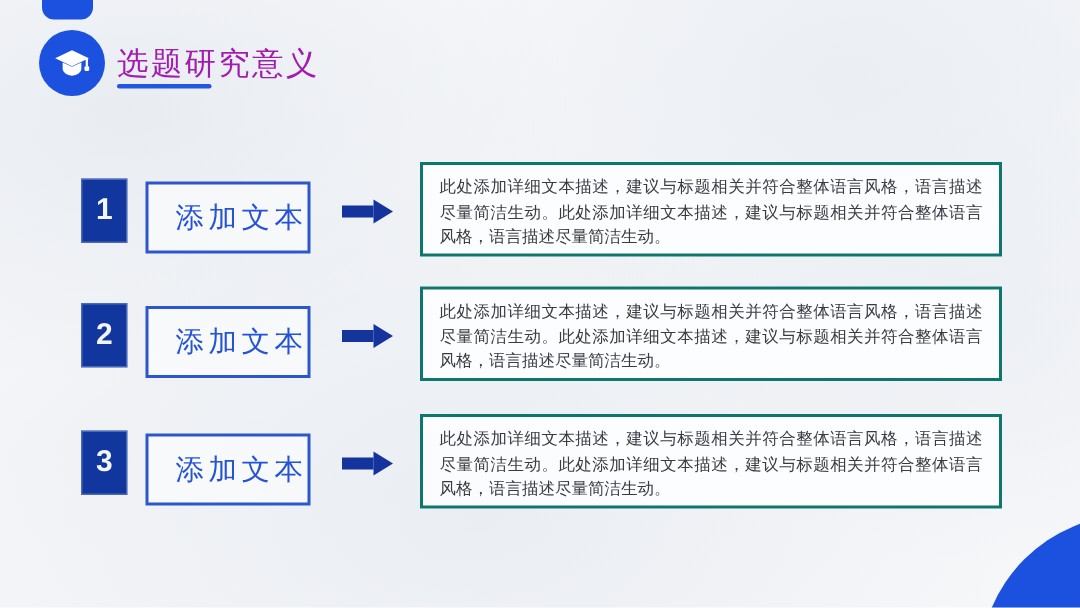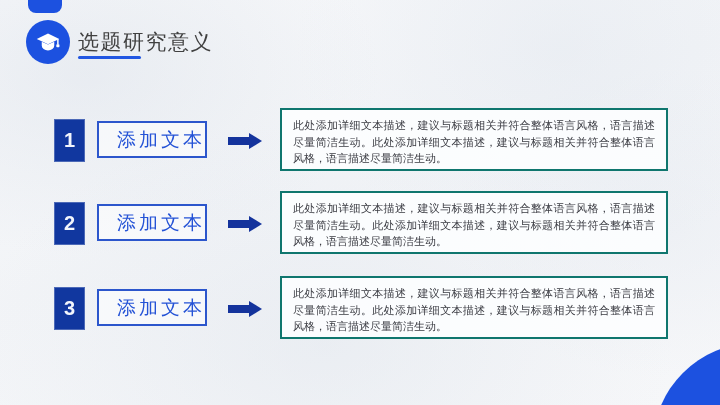--- a/index.html
+++ b/index.html
@@ -34,21 +34,21 @@
     position: absolute; left: 26px; top: 20px;
     width: 44px; height: 44px;
     border-radius: 50%;
     background: #1c51e0;
     display: flex; align-items: center; justify-content: center;
   }
   .header-badge svg { width: 30px; height: 30px; display: block; }
   .page-title {
     position: absolute; left: 78px; top: 28px;
     font-size: 21px; letter-spacing: 1.5px;
-    color: #404040;
+    color: #a21caf;
   }
   .title-underline {
     position: absolute; left: 78px; top: 56px;
     width: 63px; height: 3px;
     background: #2257e2; border-radius: 2px;
   }
 
   
   .row { position: absolute; left: 0; width: 720px; height: 64px; }
   .row-1 { top: 108px; }
@@ -58,21 +58,21 @@
   .num-square {
     position: absolute; left: 54px; top: 11px;
     width: 31px; height: 43px;
     background: #11379f;
     box-shadow: inset 0 0 0 1px rgba(255,255,255,0.25);
     display: flex; align-items: center; justify-content: center;
     color: #f2f5fc; font-size: 20px; font-weight: bold;
   }
   .label-box {
     position: absolute; left: 97px; top: 13px;
-    width: 110px; height: 37px;
+    width: 110px; height: 48px;
     border: 2px solid #2c56cc;
     background: rgba(255,255,255,0.55);
     display: flex; align-items: center; justify-content: center;
     color: #2553d6; font-size: 19px; letter-spacing: 3px;
     padding-left: 18px;
   }
   .arrow {
     position: absolute; left: 228px; top: 25px;
     width: 34px; height: 16px;
   }

